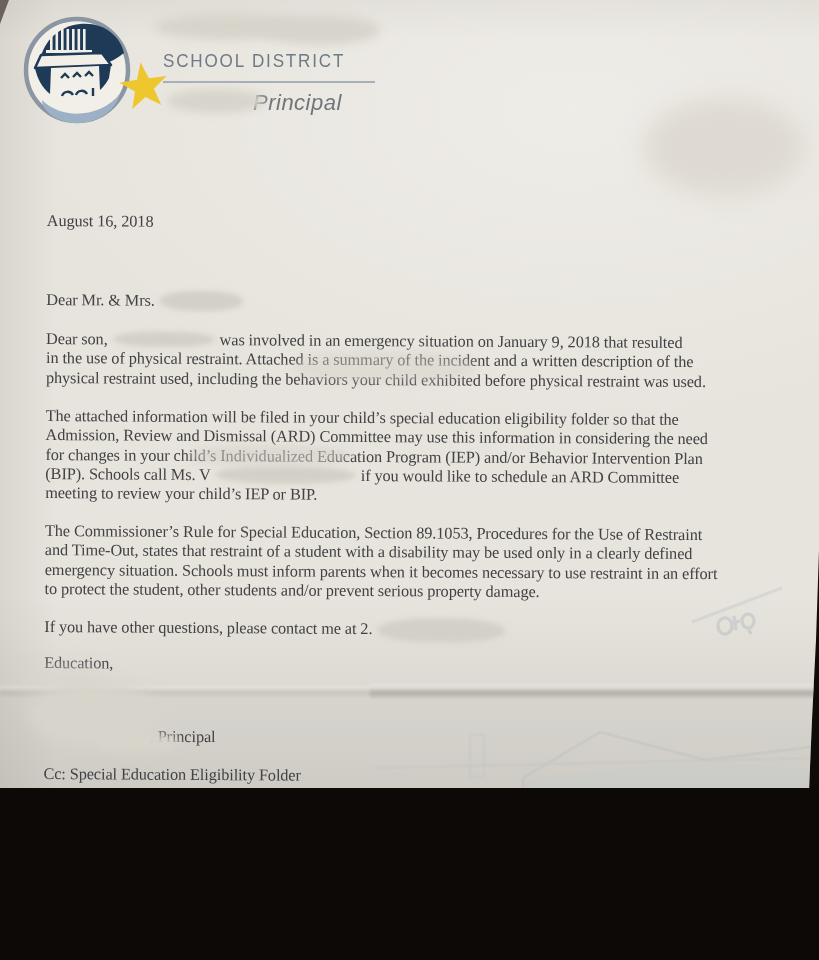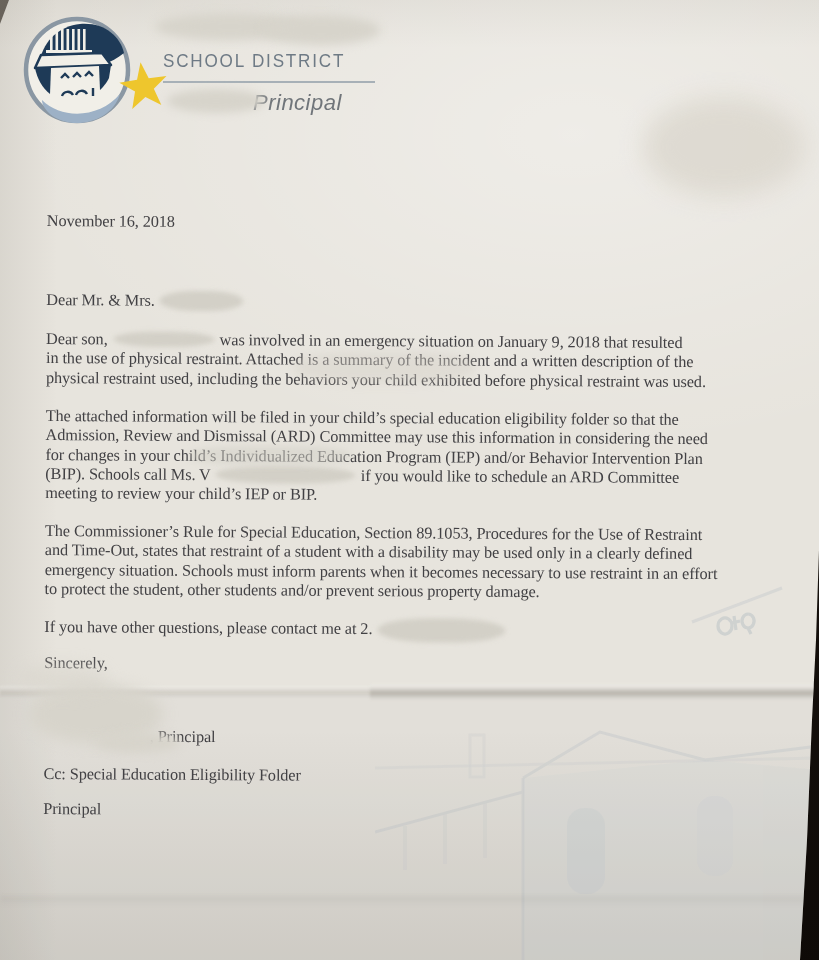--- a/index.html
+++ b/index.html
@@ -1,17 +1,17 @@
 <!DOCTYPE html>
 <html><head>
 <meta charset="utf-8">
 <style>
   html,body{margin:0;padding:0;background:#0c0906;}
   .photo{
-    position:relative;width:819px;height:960px;overflow:hidden;
+    position:relative;width:819px;height:788px;overflow:hidden;
     background:linear-gradient(135deg,#6a645c 0%,#3a322a 22%,#1b1510 62%,#0e0a07 100%);
     font-family:"Liberation Serif",serif;
   }
   .paper{
     position:absolute;inset:0;
     clip-path:polygon(9px 0,819px 0,819px 550px,816px 640px,812px 720px,807px 840px,800px 960px,0 960px,0 24px);
     background:
       radial-gradient(900px 520px at 70% 14%,rgba(255,255,255,.32),rgba(255,255,255,0) 62%),
       linear-gradient(to right,rgba(95,88,76,.10),rgba(95,88,76,0) 7%),
       linear-gradient(to bottom,rgba(95,88,76,.07),rgba(95,88,76,0) 5%,rgba(95,88,76,0) 76%,rgba(75,70,60,.14) 100%),
@@ -116,21 +116,21 @@
     </svg>
 
     <div class="crease"></div>
     <div class="crease2"></div>
     <div class="below-crease"></div>
     <div class="crease3"></div>
 
     <div class="letter-text">
 
       <div class="tblock" style="top:211px">
-        <div class="line">November 16, 2018</div>
+        <div class="line">August 16, 2018</div>
       </div>
 
       <div class="tblock" style="top:290px">
         <div class="line"><span>Dear Mr. &amp; Mrs.</span><span class="ismudge" style="width:84px;height:20px;vertical-align:-5px;"></span></div>
       </div>
 
       <div class="tblock" style="top:329px">
         <div class="line"><span>Dear son,</span><span class="ismudge" style="width:102px;height:15px;vertical-align:-2px;"></span><span>was involved in an emergency situation on January 9, 2018 that resulted</span></div>
         <div class="line">in the use of physical restraint. Attached is a summary of the incident and a written description of the</div>
         <div class="line">physical restraint used, including the behaviors your child exhibited before physical restraint was used.</div>
@@ -149,21 +149,21 @@
         <div class="line">and Time-Out, states that restraint of a student with a disability may be used only in a clearly defined</div>
         <div class="line">emergency situation. Schools must inform parents when it becomes necessary to use restraint in an effort</div>
         <div class="line">to protect the student, other students and/or prevent serious property damage.</div>
       </div>
 
       <div class="tblock" style="top:616px">
         <div class="line"><span>If you have other questions, please contact me at 2.</span><span class="ismudge" style="width:128px;height:24px;vertical-align:-8px;"></span></div>
       </div>
 
       <div class="tblock" style="top:653px">
-        <div class="line">Sincerely,</div>
+        <div class="line">Education,</div>
       </div>
 
       <div class="tblock" style="top:726px;left:153px">
         <div class="line">, Principal</div>
       </div>
 
       <div class="tblock" style="top:764px">
         <div class="line">Cc: Special Education Eligibility Folder</div>
       </div>
 

